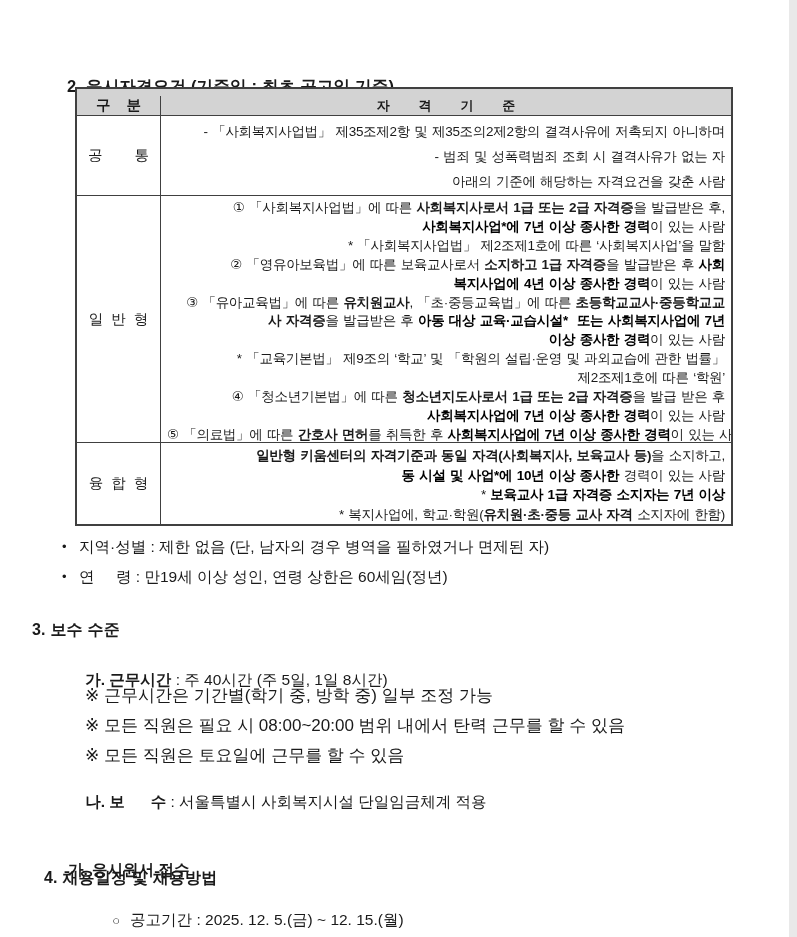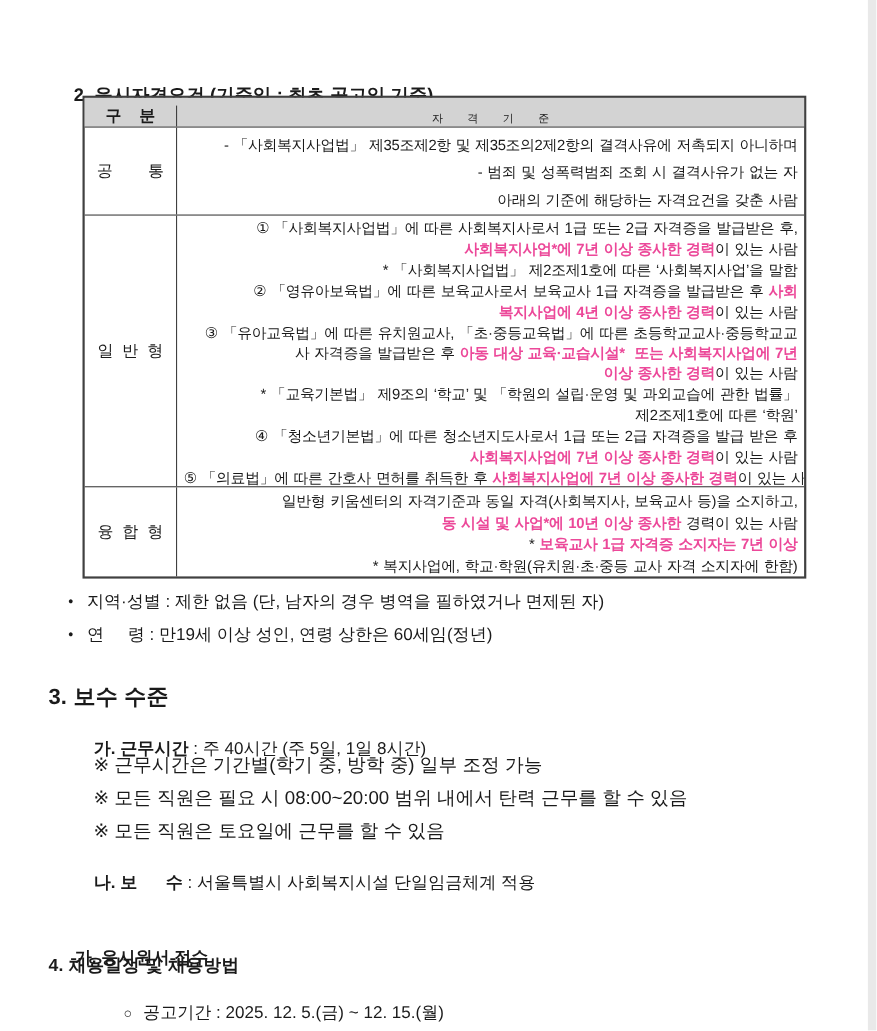--- a/index.html
+++ b/index.html
@@ -13,35 +13,35 @@
 
   
   .qtable { position:absolute; left:75px; top:87px; width:658px; border:2px solid #404040; }
   .trow { display:flex; border-top:1px solid #404040; }
   .trow:first-child { border-top:none;align-items:flex-end; }
   .c1 { width:84px; border-right:1px solid #404040; display:flex; align-items:center; justify-content:center;
         white-space:pre; font-size:14.5px; flex-shrink:0; }
   .c2 { flex:1; padding:3px 6px; overflow:hidden; }
   .thead { background:#d3d3d3; height:26px; }
   .thead .c1 { font-weight:bold; }
-  .thead .c2 { display:flex; align-items:center; justify-content:center; font-weight:normal; white-space:pre; font-size:10px; padding:0; }
+  .thead .c2 { display:flex; align-items:center; justify-content:center; font-weight:bold; white-space:pre; font-size:13px; padding:0; }
   .row-common  { height:80px; }
   .row-general { height:247px; }
   .row-fusion  { height:82px; }
   .row-common  .tline { line-height:25px; }
   .row-general .tline { line-height:18.9px; }
   .row-fusion  .tline { line-height:19.5px; }
   .tline { font-size:13.5px; white-space:pre; letter-spacing:-0.3px; word-spacing:1px;text-align:right; }
   .ind0 { padding-left:0; }
   .ind1 { padding-left:21px; }
   .ind2 { padding-left:28px; }
   .ind3 { padding-left:42px; }
   .seg-n  { font-weight:normal; }
-  .seg-b  { font-weight:normal; }
-  .seg-bb { font-weight:bold; color:#ec4899; }
+  .seg-b  { font-weight:bold; }
+  .seg-bb { font-weight:bold; color:#000000; }
 
   
   .bullet { display:flex; font-size:15.5px; white-space:pre; }
   .bdot { width:17px; font-size:13px; padding-top:2px; }
   .plain { font-size:15.5px; white-space:pre;text-align:center; }
   .bold-lead { font-weight:bold; }
   .note { font-size:17px; white-space:pre; }
 
   .scrollstrip { position:absolute; right:0; top:0; width:8px; height:937px; background:#e9e9e9; }
 </style>
@@ -64,21 +64,21 @@
           <div class="tline ind0"><span class="seg-n">- 범죄 및 성폭력범죄 조회 시 결격사유가 없는 자</span></div>
           <div class="tline ind1"><span class="seg-n">아래의 기준에 해당하는 자격요건을 갖춘 사람</span></div>
         </div>
     </div>
     <div class="trow row-general">
       <div class="c1">일  반  형</div>
       <div class="c2">
           <div class="tline ind0"><span class="seg-n">① 「사회복지사업법」에 따른 </span><span class="seg-b">사회복지사로서 1급 또는 2급 자격증</span><span class="seg-n">을 발급받은 후,</span></div>
           <div class="tline ind1"><span class="seg-bb">사회복지사업*에 7년 이상 종사한 경력</span><span class="seg-n">이 있는 사람</span></div>
           <div class="tline ind2"><span class="seg-n">* 「사회복지사업법」 제2조제1호에 따른 ‘사회복지사업’을 말함</span></div>
-          <div class="tline ind0"><span class="seg-n">② 「영유아보육법」에 따른 보육교사로서 </span><span class="seg-b">보육교사 1급 자격증</span><span class="seg-n">을 발급받은 후 </span><span class="seg-bb">사회</span></div>
+          <div class="tline ind0"><span class="seg-n">② 「영유아보육법」에 따른 보육교사로서 </span><span class="seg-b">소지하고 1급 자격증</span><span class="seg-n">을 발급받은 후 </span><span class="seg-bb">사회</span></div>
           <div class="tline ind1"><span class="seg-bb">복지사업에 4년 이상 종사한 경력</span><span class="seg-n">이 있는 사람</span></div>
           <div class="tline ind0"><span class="seg-n">③ 「유아교육법」에 따른 </span><span class="seg-b">유치원교사</span><span class="seg-n">, 「초·중등교육법」에 따른 </span><span class="seg-b">초등학교교사·중등학교교</span></div>
           <div class="tline ind1"><span class="seg-b">사 자격증</span><span class="seg-n">을 발급받은 후 </span><span class="seg-bb">아동 대상 교육·교습시설*  또는 사회복지사업에 7년</span></div>
           <div class="tline ind1"><span class="seg-bb">이상 종사한 경력</span><span class="seg-n">이 있는 사람</span></div>
           <div class="tline ind2"><span class="seg-n">* 「교육기본법」 제9조의 ‘학교’ 및 「학원의 설립·운영 및 과외교습에 관한 법률」</span></div>
           <div class="tline ind3"><span class="seg-n">제2조제1호에 따른 ‘학원’</span></div>
           <div class="tline ind0"><span class="seg-n">④ 「청소년기본법」에 따른 </span><span class="seg-b">청소년지도사로서 1급 또는 2급 자격증</span><span class="seg-n">을 발급 받은 후</span></div>
           <div class="tline ind1"><span class="seg-bb">사회복지사업에 7년 이상 종사한 경력</span><span class="seg-n">이 있는 사람</span></div>
           <div class="tline ind0"><span class="seg-n">⑤ 「의료법」에 따른 </span><span class="seg-b">간호사 면허</span><span class="seg-n">를 취득한 후 </span><span class="seg-bb">사회복지사업에 7년 이상 종사한 경력</span><span class="seg-n">이 있는 사람</span></div>
         </div>
@@ -96,21 +96,21 @@
 
   <div class="abs bullet" style="left:62px; top:537px;">
     <span class="bdot">•</span>
     <span>지역·성별 : 제한 없음 (단, 남자의 경우 병역을 필하였거나 면제된 자)</span>
   </div>
   <div class="abs bullet" style="left:62px; top:567px;">
     <span class="bdot">•</span>
     <span>연     령 : 만19세 이상 성인, 연령 상한은 60세임(정년)</span>
   </div>
 
-  <div class="abs sec-title" style="left:44px; top:620px; font-size:20px;">3. 보수 수준</div>
+  <div class="abs sec-title" style="left:32px; top:620px; font-size:16px;">3. 보수 수준</div>
   <div class="abs plain" style="left:68px; top:652px;">
     <span class="bold-lead">가. 근무시간</span><span> : 주 40시간 (주 5일, 1일 8시간)</span>
   </div>
   <div class="abs note" style="left:85px; top:684px;">※ 근무시간은 기간별(학기 중, 방학 중) 일부 조정 가능</div>
   <div class="abs note" style="left:85px; top:714px;">※ 모든 직원은 필요 시 08:00~20:00 범위 내에서 탄력 근무를 할 수 있음</div>
   <div class="abs plain" style="left:68px; top:774px;">
     <span class="bold-lead">나. 보      수</span><span> : 서울특별시 사회복지시설 단일임금체계 적용</span>
   </div>
   <div class="abs note" style="left:85px; top:744px;">※ 모든 직원은 토요일에 근무를 할 수 있음</div>
 

